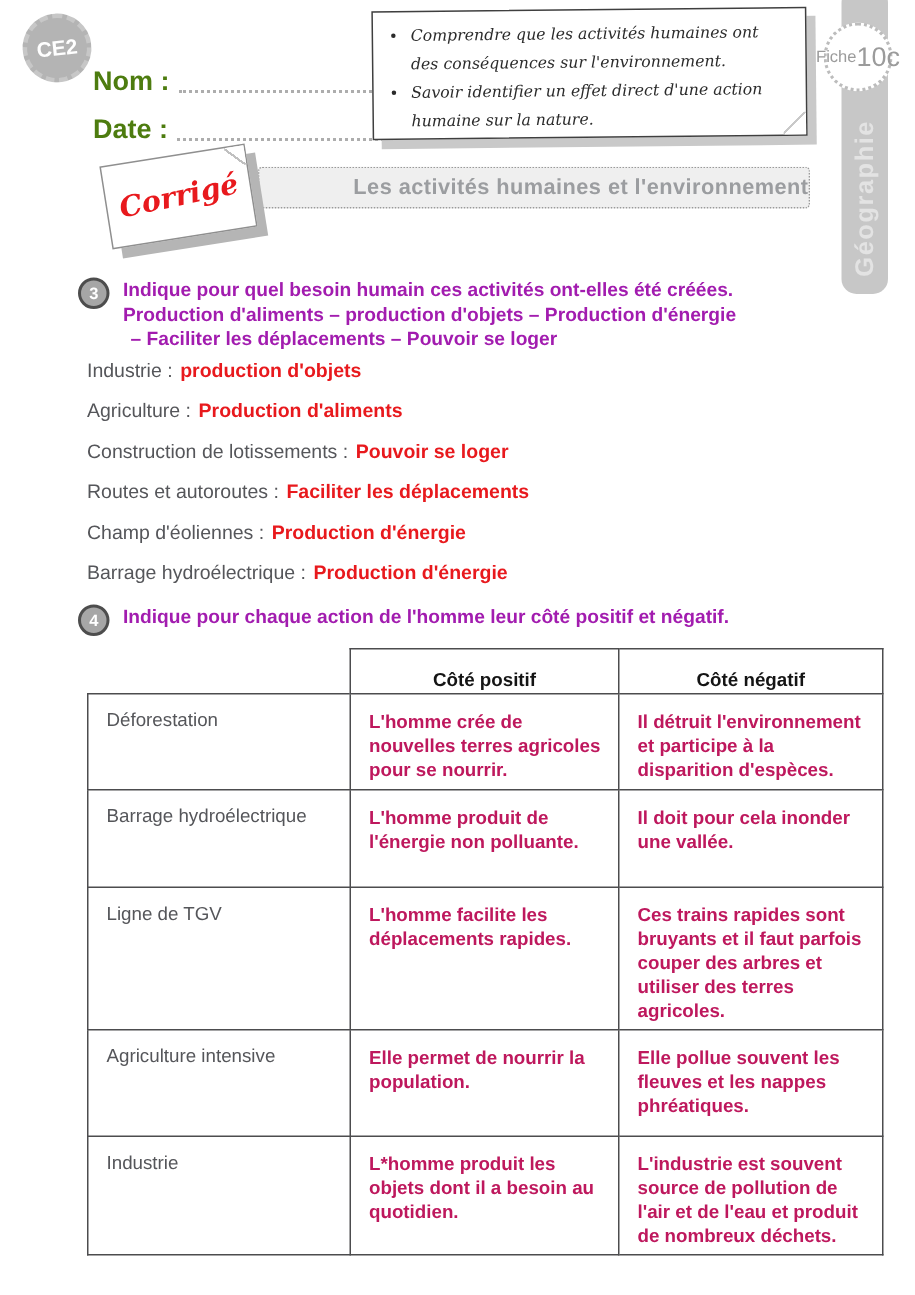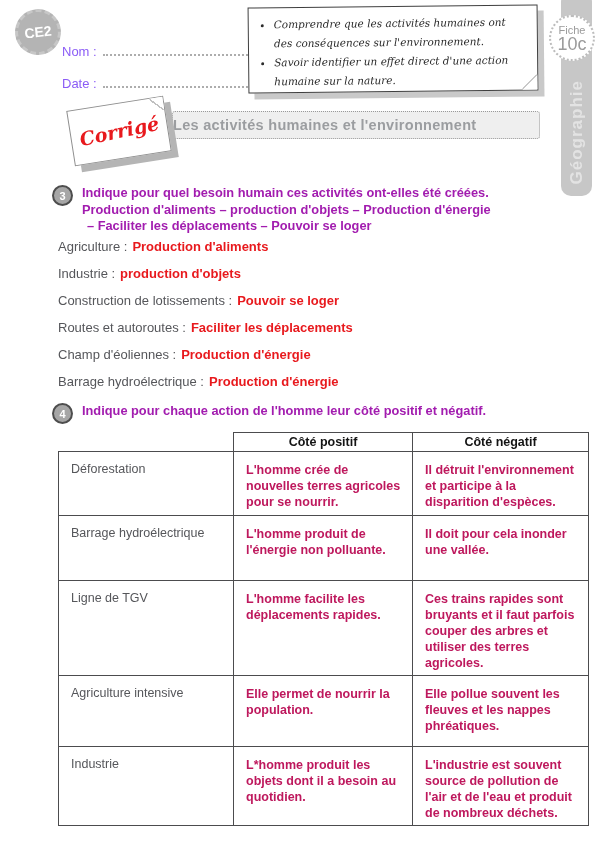--- a/index.html
+++ b/index.html
@@ -4,77 +4,77 @@
 <style>
   html,body{margin:0;padding:0;background:#ffffff;}
   .sheet{position:relative;width:610px;height:863px;background:#fff;
          font-family:"Liberation Sans", sans-serif;overflow:hidden;}
 
   
   .ce2-badge{position:absolute;left:15px;top:9px;width:40px;height:40px;border-radius:50%;
     background:#b4b4b4;border:3px dashed #c7c7c7;box-sizing:content-box;
     color:#fff;font-weight:bold;font-size:14px;display:flex;align-items:center;justify-content:center;
     transform:rotate(-6deg);}
-  .field{position:absolute;left:62px;color:#8b5cf6;font-size:13px;display:flex;align-items:flex-end;width:238px;}
+  .field{position:absolute;left:62px;color:#4d7c0f;font-size:18px;display:flex;align-items:flex-end;width:238px;font-weight:bold;}
   .field-nom{top:44px;} .field-date{top:76px;text-align:right;}
   .field .lbl{margin-right:6px;white-space:nowrap;}
   .field .dots{flex:1;border-bottom:2px dotted #adadad;margin-bottom:3px;}
 
   .objbox{position:absolute;left:248px;top:6px;width:290px;height:86px;background:#fff;
     border:1.5px solid #3f3f3f;box-shadow:6px 6px 0 #c9c9c9;transform:rotate(-0.6deg);
     box-sizing:border-box;padding:7px 10px 4px 10px;z-index:1;}
   .objbox ul{margin:0;padding-left:15px;}
   .objbox li{font-family:"DejaVu Serif", serif;font-style:italic;font-size:10.5px;
     line-height:1.8;color:#2b2b2b;}
   .objbox .fold{position:absolute;right:0;bottom:0;width:15px;height:15px;
     background:linear-gradient(to top left,#ffffff 48%,#c9c9c9 48% 55%,#ffffff 55%);}
 
   .fiche-circle{position:absolute;left:549px;top:15px;width:46px;height:46px;border-radius:50%;
     background:#fff;border:2px dotted #bcbcbc;box-sizing:border-box;z-index:3;
-    display:flex;flex-direction:column;align-items:center;justify-content:center;color:#9b9b9b;}
+    display:flex;flex-direction:row;align-items:center;justify-content:center;color:#9b9b9b;}
   .fiche-circle .f1{font-size:11px;line-height:12px;}
   .fiche-circle .f2{font-size:18px;line-height:16px;}
 
   .subject-ribbon{position:absolute;left:561px;top:-8px;width:31px;height:204px;background:#c7c7c7;
     border-radius:10px;z-index:2;display:flex;align-items:flex-end;justify-content:center;
     padding-bottom:12px;box-sizing:border-box;}
   .subject-ribbon span{writing-mode:vertical-rl;transform:rotate(180deg);color:#e3e3e3;
     font-weight:bold;font-size:17px;letter-spacing:1px;}
 
   .stamp{position:absolute;left:70px;top:103px;width:96px;height:54px;background:#fff;
     border:1px solid #8f8f8f;transform:rotate(-9deg);box-shadow:6px 7px 0 #b5b5b5;
     display:flex;align-items:center;justify-content:center;z-index:2;}
   .stamp .fold{position:absolute;right:0;top:0;width:13px;height:13px;
     background:linear-gradient(to bottom left,#ffffff 48%,#c0c0c0 48% 56%,#ffffff 56%);}
   .stamp span{color:#e8191d;font-family:"DejaVu Serif", serif;font-style:italic;font-weight:bold;
     font-size:19px;transform:rotate(-3deg);}
 
   .titlebar{position:absolute;left:172px;top:111px;width:368px;height:28px;background:#efefef;
     border:1px dotted #9a9a9a;border-radius:3px;box-sizing:border-box;
-    display:flex;align-items:center;justify-content:flex-start;}
+    display:flex;align-items:center;justify-content:flex-end;}
   .titlebar span{color:#9b9da0;font-weight:bold;font-size:14.5px;letter-spacing:0.3px;}
 
   
   .q{position:absolute;left:52px;display:flex;gap:9px;align-items:flex-start;}
   .q3{top:185px;width:505px;} .q4{top:403px;width:520px;}
   .qnum{flex:0 0 auto;width:17px;height:17px;border-radius:50%;background:#a6a6a6;
     border:2px solid #4d4d4d;color:#fff;font-weight:bold;font-size:11px;
     display:flex;align-items:center;justify-content:center;margin-top:0;}
   .qtext{font-weight:bold;color:#a21caf;font-size:12.8px;line-height:16.5px;}
   .wordbank-cont{margin-left:5px;}
 
   .anslist{position:absolute;left:58px;top:240px;width:480px;}
   .ansrow{margin-bottom:12.5px;font-size:13px;line-height:14.5px;color:#55565a;}
   .ansrow .red{color:#e8191d;font-weight:bold;margin-left:5px;}
 
   
   table.grid{position:absolute;left:58px;top:432px;width:530px;border-collapse:collapse;table-layout:fixed;}
   table.grid th,table.grid td{border:1.5px solid #4c4c4e;}
   table.grid th.corner{border:none;}
-  table.grid thead th{font-size:12.5px;font-weight:bold;color:#141414;padding:1px 0 2px;height:15px;}
+  table.grid thead th{font-size:12.5px;font-weight:bold;color:#141414;padding:12px 0 2px;height:15px;}
   table.grid td{vertical-align:top;padding:10px 10px 4px 12px;font-size:12.5px;box-sizing:border-box;}
   td.action{color:#55565a;}
   td.pos,td.neg{color:#be185d;font-weight:bold;line-height:16px;}
   tr.r1{height:64px;margin-left:24px;} tr.r2{height:65px;} tr.r3{height:64px;} tr.r4{height:71px;} tr.r5{height:75px;}
 </style>
 </head>
 <body>
 
 <div class="sheet">
 
@@ -121,24 +121,24 @@
     <div class="qnum">3</div>
     <div class="qtext">
       <div>Indique pour quel besoin humain ces activités ont-elles été créées.</div>
       <div>Production d'aliments – production d'objets – Production d'énergie</div>
       <div class="wordbank-cont">– Faciliter les déplacements – Pouvoir se loger</div>
     </div>
   </div>
 
   <div class="anslist">
     <div class="ansrow">
-      <span>Agriculture :</span><span class="red">Production d'aliments</span>
+      <span>Industrie :</span><span class="red">production d'objets</span>
     </div>
     <div class="ansrow">
-      <span>Industrie :</span><span class="red">production d'objets</span>
+      <span>Agriculture :</span><span class="red">Production d'aliments</span>
     </div>
     <div class="ansrow">
       <span>Construction de lotissements :</span><span class="red">Pouvoir se loger</span>
     </div>
     <div class="ansrow">
       <span>Routes et autoroutes :</span><span class="red">Faciliter les déplacements</span>
     </div>
     <div class="ansrow">
       <span>Champ d'éoliennes :</span><span class="red">Production d'énergie</span>
     </div>

